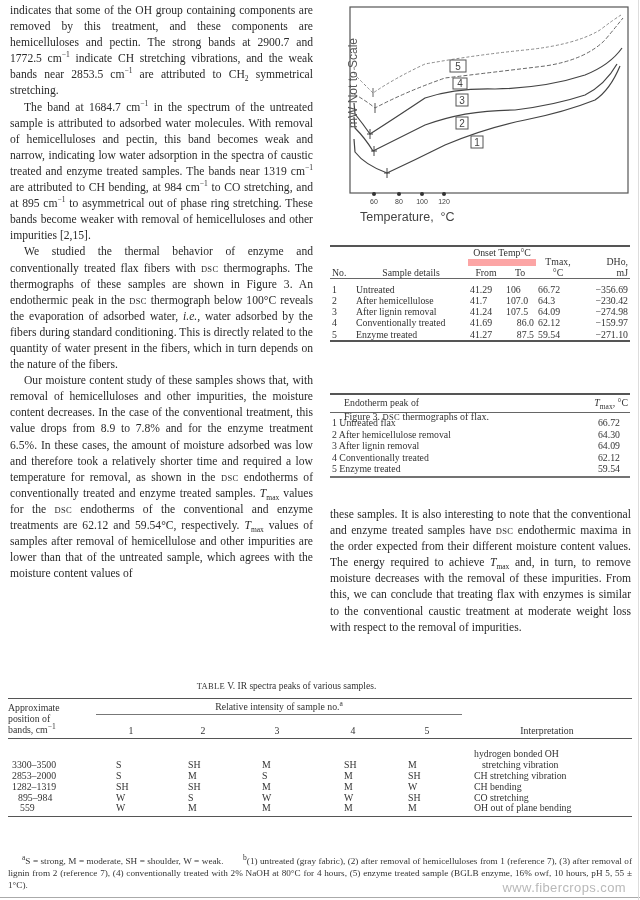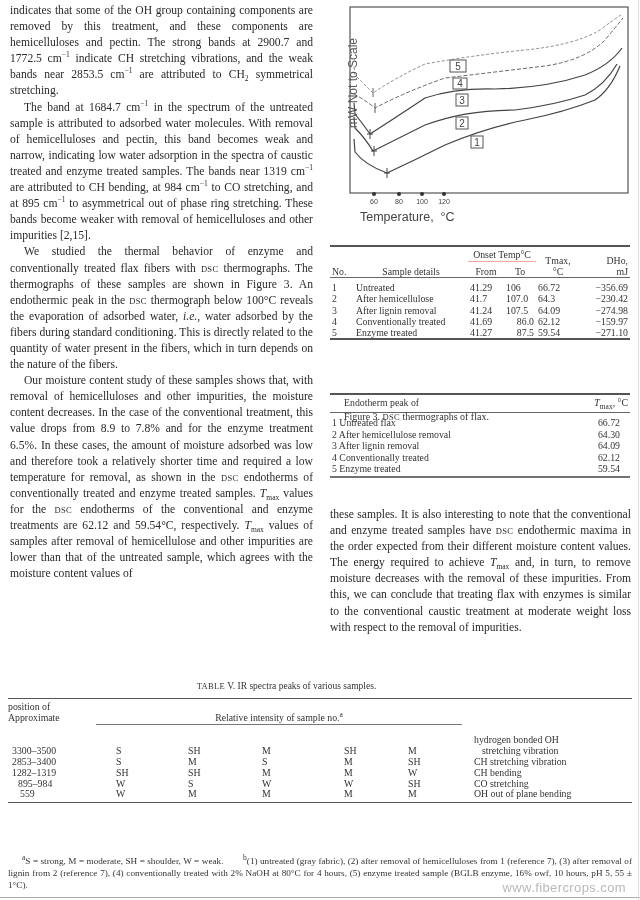--- a/index.html
+++ b/index.html
@@ -101,21 +101,21 @@
       <col style="width:114px">
       <col style="width:36px">
       <col style="width:32px">
       <col style="width:44px">
       <col style="width:50px">
     </colgroup>
   <tbody>
       <tr style="height:14px">
     <th></th>
         <th></th>
-    <th colspan="2" style="border-bottom:1px solid #fca5a5; line-height:12px;">Onset Temp°C</th>
+    <th colspan="2" style="border-bottom:7px solid #fca5a5; line-height:12px;">Onset Temp°C</th>
     <th rowspan="2" style="line-height:11px;"><span>Tmax,</span><br><span>°C</span></th>
     <th rowspan="2" style="line-height:11px; text-align:right;"><span>DHo,</span><br><span>mJ</span></th>
   </tr>
   <tr style="height:16px; border-bottom:1px solid #666;">
     <th style="text-align:left">No.</th>
     <th>Sample details</th>
     <th>From</th>
     <th>To</th>
   </tr>
   <tr style="height:5px">
@@ -208,47 +208,56 @@
   <colgroup>
       <col style="width:88px">
       <col style="width:70px">
       <col style="width:74px">
       <col style="width:74px">
       <col style="width:78px">
       <col style="width:70px">
       <col style="width:170px">
     </colgroup>
   <tbody>
-      <tr style="height:10px">
-        <td>position of</td>
-        <td colspan="6"></td>
-      </tr>
-  <tr style="height:12px">
+      <tr style="height:12px">
     <td>Approximate</td>
     <td colspan="5" style="text-align:center; border-bottom:1.5px solid #777;"><span>Relative intensity of sample no.</span><sup>a</sup></td>
     <td></td>
+  </tr>
+  <tr style="height:10px">
+        <td>position of</td>
+        <td colspan="6"></td>
+      </tr>
+  <tr style="border-bottom:1.5px solid #555; height:14px;">
+    <td style="vertical-align:top"><span>bands, cm</span><sup>−1</sup></td>
+    <td style="text-align:center">1</td>
+    <td style="text-align:center">2</td>
+    <td style="text-align:center">3</td>
+    <td style="text-align:center">4</td>
+    <td style="text-align:center">5</td>
+    <td style="text-align:center">Interpretation</td>
   </tr>
   <tr style="height:10px">
         <td colspan="7"></td>
       </tr>
   <tr style="height:10px">
         <td colspan="6"></td>
         <td style="padding-left:12px">hydrogen bonded OH</td>
       </tr>
   <tr>
         <td style="padding-left:4px">3300–3500</td>
         <td style="padding-left:20px">S</td>
         <td style="padding-left:22px">SH</td>
         <td style="padding-left:22px">M</td>
         <td style="padding-left:30px">SH</td>
         <td style="padding-left:16px">M</td>
         <td style="padding-left:20px">stretching vibration</td>
       </tr>
   <tr>
-        <td style="padding-left:4px">2853–3400</td>
+        <td style="padding-left:4px">2853–2000</td>
         <td style="padding-left:20px">S</td>
         <td style="padding-left:22px">M</td>
         <td style="padding-left:22px">S</td>
         <td style="padding-left:30px">M</td>
         <td style="padding-left:16px">SH</td>
         <td style="padding-left:12px">CH stretching vibration</td>
       </tr>
   <tr>
         <td style="padding-left:4px">1282–1319</td>
         <td style="padding-left:20px">SH</td>

